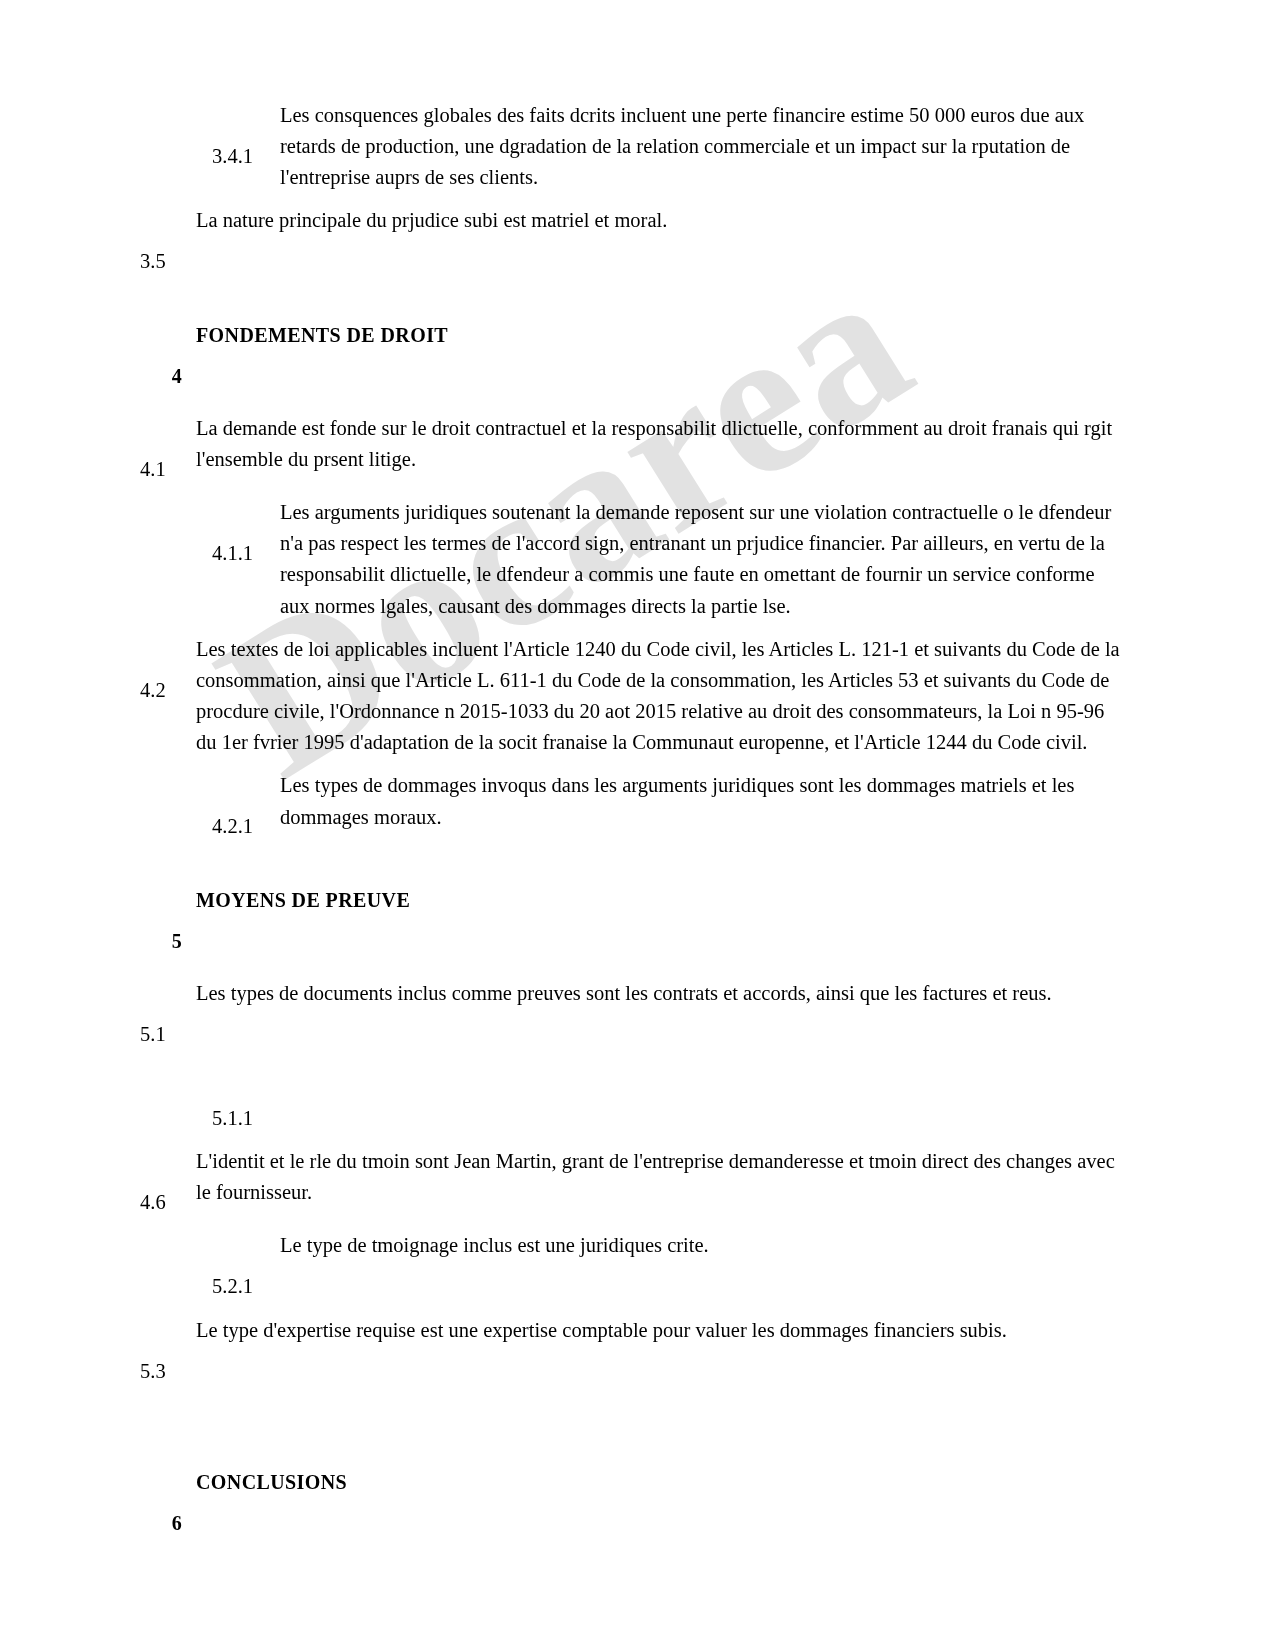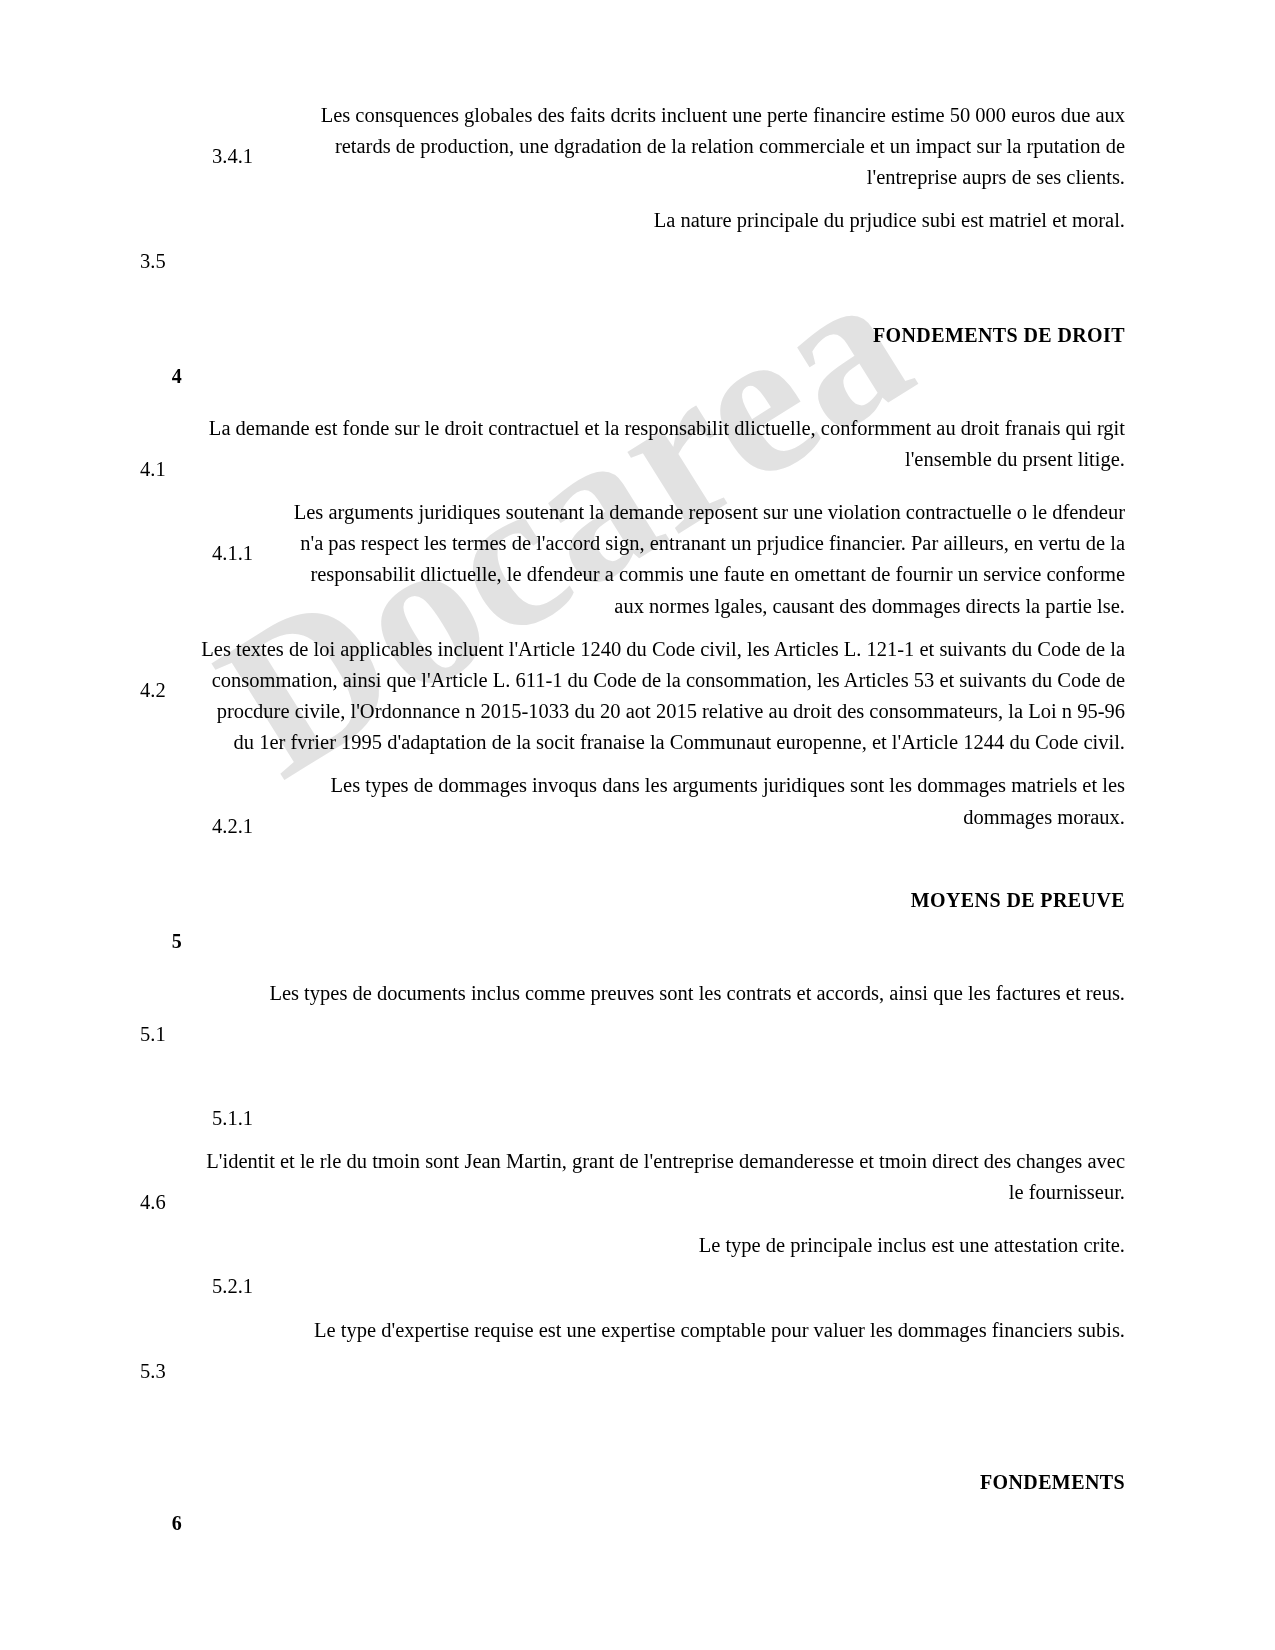--- a/index.html
+++ b/index.html
@@ -64,21 +64,21 @@
     line-height: 1.52;
     margin-top: 41px;
   }
   .row.lvl1 > .num { width: 56px; }
   .row.lvl2 > .num { width: 68px; }
 
   .txt {
     flex: 1 1 auto;
     font-size: 20.5px;
     line-height: 1.52;
-    text-align: right;
+    text-align: left;
     hyphens: none;
     font-family: Liberation Serif, serif;
   }
 
   
   .heading {
     display: flex;
     align-items: flex-start;
     margin-top: 42px;
     margin-bottom: 22px;
@@ -159,29 +159,29 @@
       <span class="num">5.1.1</span>
     </div>
 
     <div class="row lvl1">
       <span class="num">4.6</span>
       <span class="txt">L'identit et le rle du tmoin sont Jean Martin, grant de l'entreprise demanderesse et tmoin direct des changes avec le fournisseur.</span>
     </div>
 
     <div class="row lvl2">
       <span class="num">5.2.1</span>
-      <span class="txt">Le type de principale inclus est une attestation crite.</span>
+      <span class="txt">Le type de tmoignage inclus est une juridiques crite.</span>
     </div>
 
     <div class="row lvl1">
       <span class="num">5.3</span>
       <span class="txt">Le type d'expertise requise est une expertise comptable pour valuer les dommages financiers subis.</span>
     </div>
 
     <div class="gap-md"></div>
 
     <div class="heading">
       <span class="num">6</span>
-      <span class="txt">FONDEMENTS</span>
+      <span class="txt">CONCLUSIONS</span>
     </div>
 
   </div>
 </div>
 
 </body></html>

